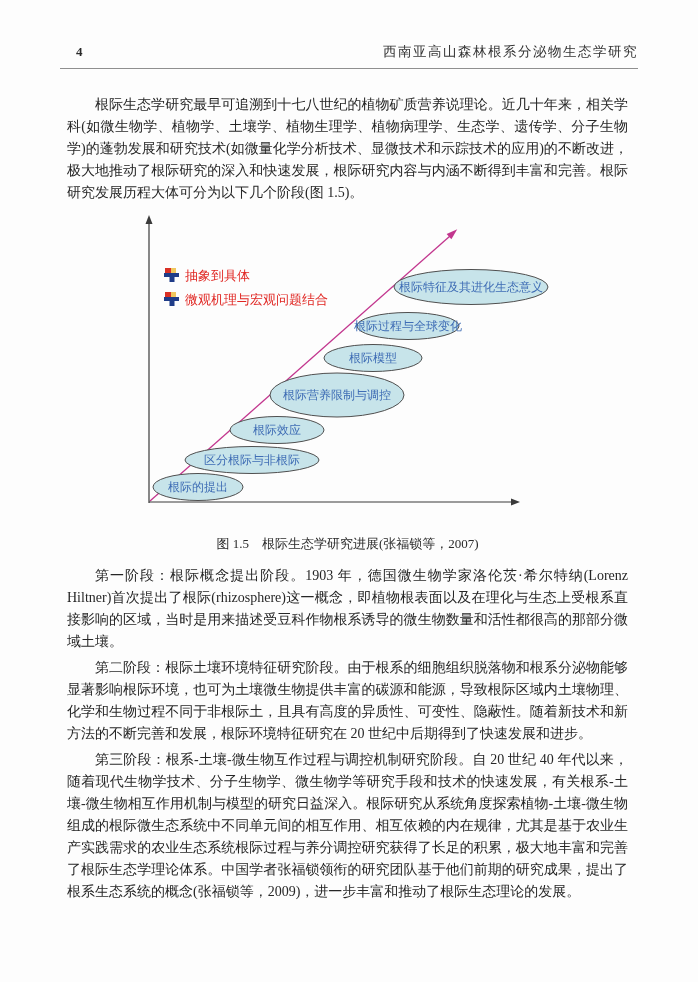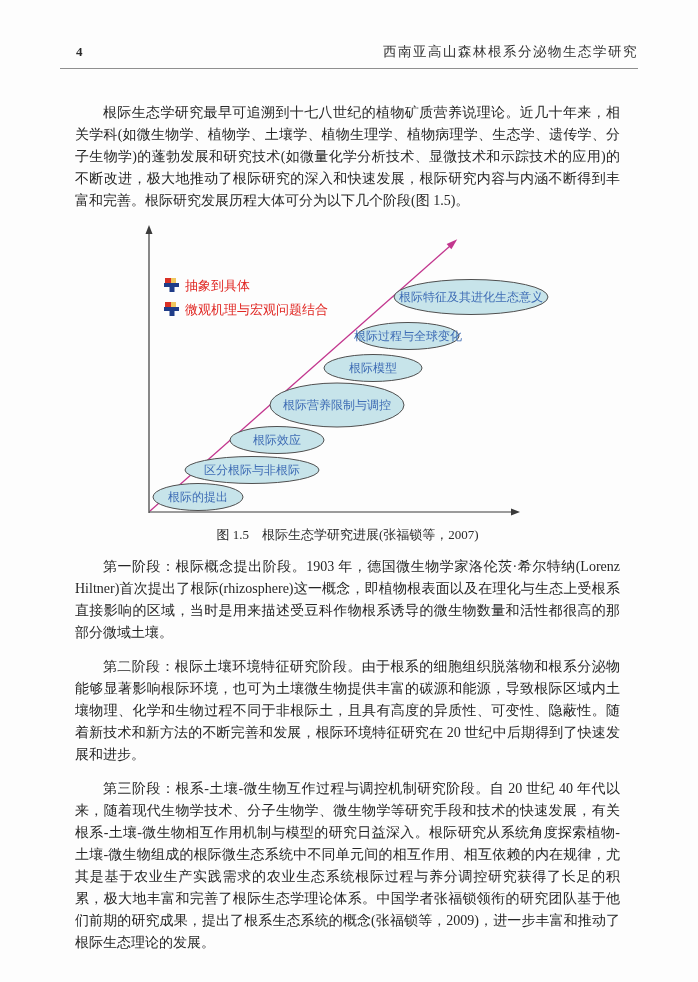--- a/index.html
+++ b/index.html
@@ -19,26 +19,26 @@
     padding-bottom:9px;
     font-size:13px;line-height:15px;
   }
   .page-number{font-weight:bold;color:#2a2a2a;padding-left:16px;}
   .running-title{color:#333;letter-spacing:1.5px;font-size:13.5px;}
   .body-text{
     position:absolute;left:63px;top:90px;width:569px;
     font-size:14px;line-height:22px;
     text-align:justify;
   }
-  .body-text p{margin:12px;text-indent:2em;}
+  .body-text p{margin:4px;text-indent:2em;}
   figure.research-figure{margin:10px 0 12px 0;width:569px;}
   .fig-canvas{position:relative;left:25px;display:block;}
   figcaption{
     text-align:center;font-size:13px;line-height:18px;
-    margin-top:0;color:#2a2a2a;text-indent:0;
+    margin-top:19px;color:#2a2a2a;text-indent:0;
   }
   .stage-label{font-size:12px;fill:#3f6db5;}
   .legend-label{font-size:13px;fill:#e02622;}
 </style>
 </head>
 <body>
 
 <div class="page">
 
   <div class="page-header">

